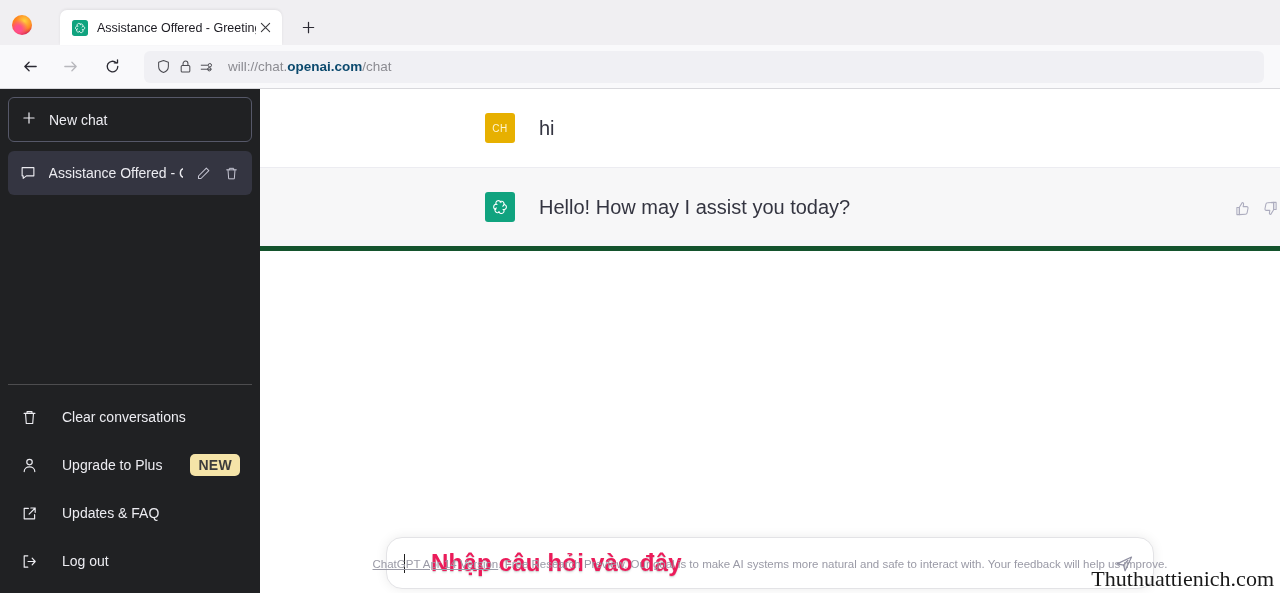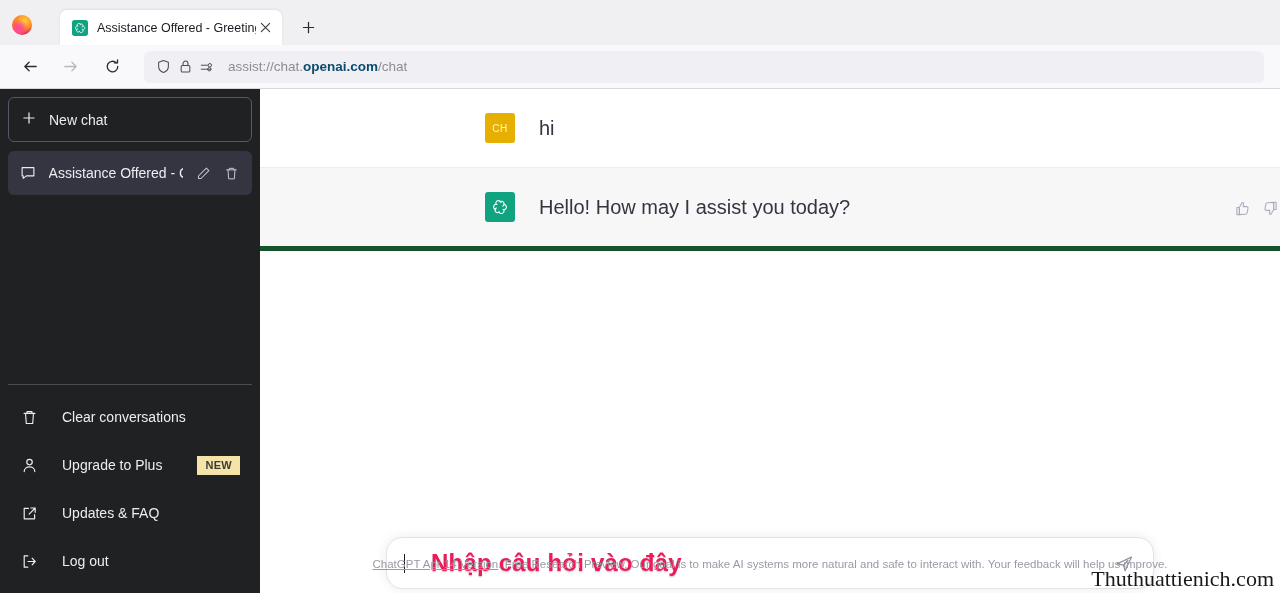--- a/index.html
+++ b/index.html
@@ -181,24 +181,24 @@
     padding: 0 12px;
     gap: 24px;
     border-radius: 6px;
     font-size: 14px;
   }
   .menuitem .mi-icon { width: 18px; display: flex; align-items: center; justify-content: center; flex: 0 0 auto; }
   .menuitem .mi-label { flex: 1 1 auto; white-space: nowrap; }
   .badge-new {
     background: #f5e4a8;
     color: #3b3b3b;
-    font-size: 11px;
+    font-size: 14px;
     font-weight: 700;
     letter-spacing: .3px;
-    border-radius: 0;
+    border-radius: 5px;
     padding: 4px 8px;
     line-height: 1;
   }
 
   
   .main {
     flex: 1 1 auto;
     position: relative;
     background: #ffffff;
     display: flex;
@@ -388,21 +388,21 @@
         </svg>
       </span>
       <span class="urlicon">
         <svg width="16" height="16" viewBox="0 0 18 18">
           <path d="M2.5 11.5 H13.5" stroke="#4b4b51" stroke-width="1.1" stroke-linecap="round"></path>
           <path d="M2.5 7 H9.5" stroke="#4b4b51" stroke-width="1.1" stroke-linecap="round"></path>
           <circle cx="11.6" cy="11.5" r="1.9" fill="none" stroke="#4b4b51" stroke-width="1.1"></circle>
           <circle cx="12.2" cy="7" r="1.9" fill="none" stroke="#4b4b51" stroke-width="1.1"></circle>
         </svg>
       </span>
-      <span class="urltext"><span>assist://chat.</span><b>openai.com</b><span>/chat</span></span>
+      <span class="urltext"><span>will://chat.</span><b>openai.com</b><span>/chat</span></span>
     </div>
   </div>
 
   <div class="app">
 
     <div class="sidebar">
 
       <div class="newchat">
         <span class="plus">
           <svg width="14" height="14" viewBox="0 0 16 16">

